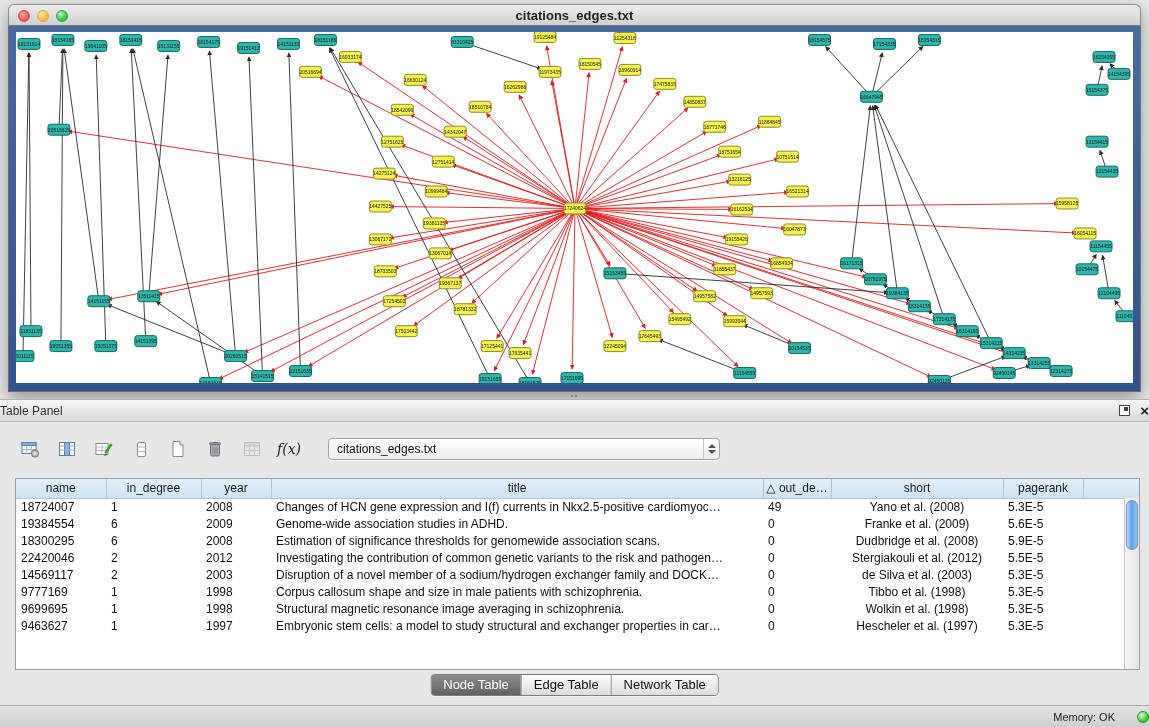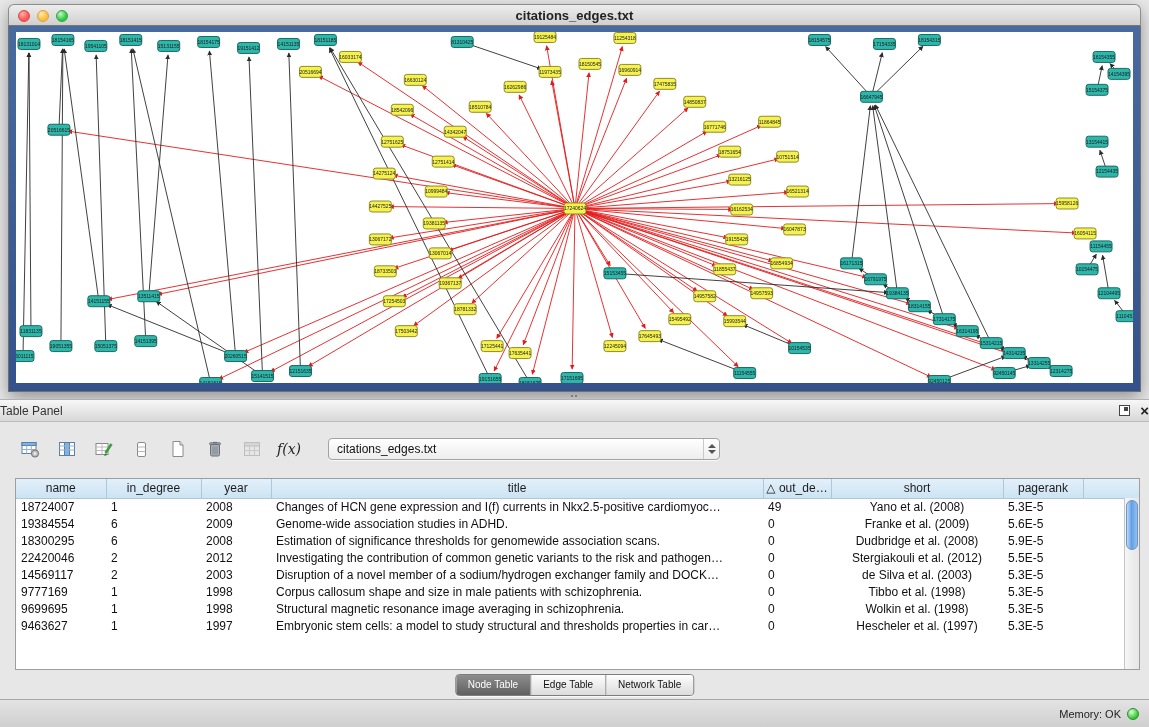--- a/index.html
+++ b/index.html
@@ -70,29 +70,29 @@
   td { height:17px; padding:0 5px; font-size:12px; color:#101010; white-space:nowrap; overflow:hidden; }
   td.c5 { text-align:center; }
   .vscroll { position:absolute; top:19px; right:0; width:15px; bottom:0;
     background:linear-gradient(to right,#f5f5f5,#e6e6e6); border-left:1px solid #c6c6c6; }
   .vthumb { position:absolute; top:2px; left:1px; width:12px; height:50px; border-radius:6px;
     background:linear-gradient(to right,#bcdcf7,#63a0e6 45%,#8fc0ef); border:1px solid #6d94c2; }
 
   .tabs { position:absolute; bottom:9px; left:50%; transform:translateX(-50%);
     display:flex; border:1px solid #7d7d7d; border-radius:4px; overflow:hidden;
     box-shadow:0 1px 0 rgba(255,255,255,.7); }
-  .tab { padding:2px 12px; font-size:10px; color:#111; background:linear-gradient(#fdfdfd,#dcdcdc);
+  .tab { padding:2px 12px; font-size:13px; color:#111; background:linear-gradient(#fdfdfd,#dcdcdc);
     border-left:1px solid #9a9a9a; line-height:16px; }
   .tab:first-child { border-left:none; }
   .tab.active { background:linear-gradient(#8d8d8d,#616161); color:#fff; }
 
   
-  .statusbar { position:absolute; left:0; bottom:0; width:1149px; height:28px;
+  .statusbar { position:absolute; left:0; bottom:0; width:1149px; height:22px;
     background:linear-gradient(#e3e3e3,#cfcfcf); border-top:1px solid #a6a6a6;
-    display:flex; align-items:center; justify-content:flex-end; padding-right:10px; gap:6px;
+    display:flex; align-items:center; justify-content:flex-end; gap:22px;
     font-size:11px; color:#222; }
   .memdot { width:12px; height:12px; border-radius:50%;
     background:radial-gradient(circle at 35% 30%, #dcffd2, #43d13f 60%, #1f9e20);
     border:1px solid #2f8a38; }
 </style>
 </head>
 <body>
 
 <div class="gwindow">
   <div class="titlebar">
@@ -807,21 +807,21 @@
             <td class="c3">Structural magnetic resonance image averaging in schizophrenia.</td>
             <td class="c4">0</td>
             <td class="c5">Wolkin et al. (1998)</td>
             <td class="c6">5.3E-5</td>
             <td></td>
           </tr>
           <tr>
             <td class="c0">9463627</td>
             <td class="c1">1</td>
             <td class="c2">1997</td>
-            <td class="c3">Embryonic stem cells: a model to study structural and thresholds properties in car…</td>
+            <td class="c3">Embryonic stem cells: a model to study structural and exchanger properties in car…</td>
             <td class="c4">0</td>
             <td class="c5">Hescheler et al. (1997)</td>
             <td class="c6">5.3E-5</td>
             <td></td>
           </tr>
         </tbody>
     </table>
     <div class="vscroll">
       <div class="vthumb"></div>
     </div>

